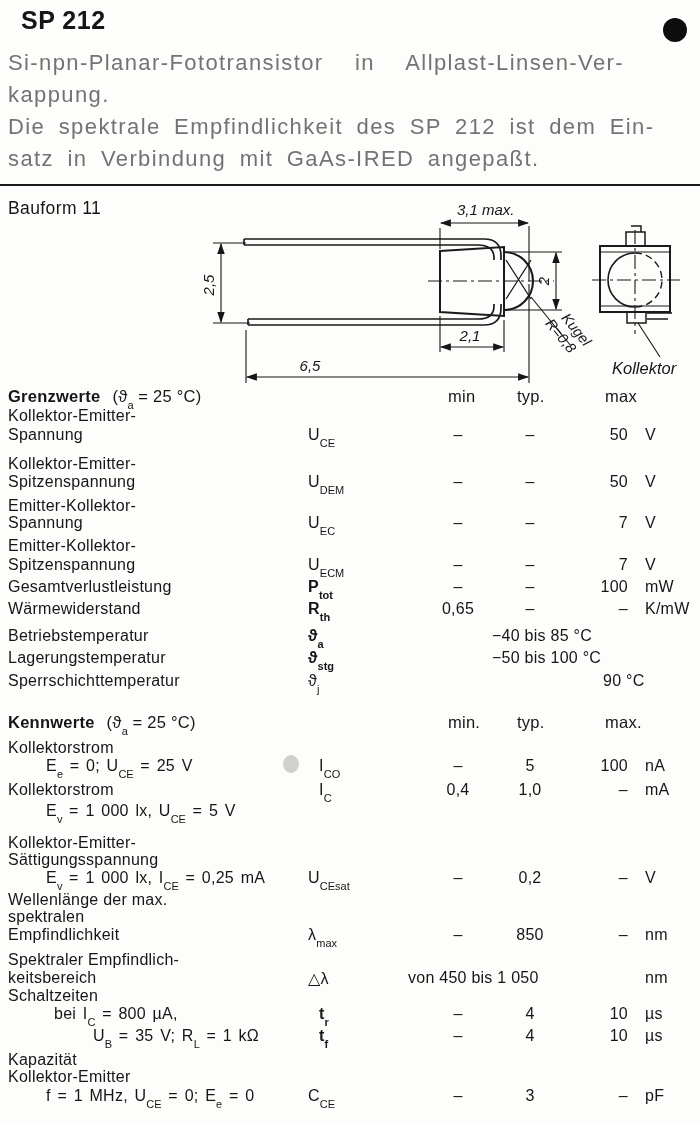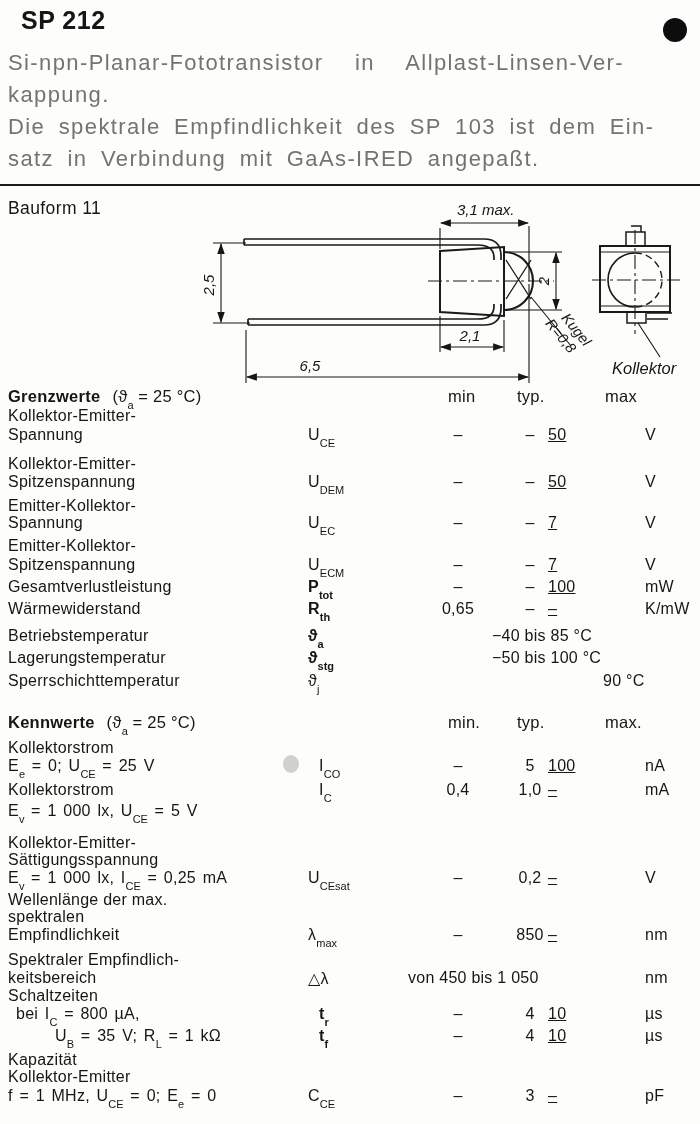--- a/index.html
+++ b/index.html
@@ -16,40 +16,40 @@
   svg{position:absolute;left:0;top:188px;}
   svg text{font-family:"Liberation Sans",sans-serif;font-style:italic;fill:#161616;}
   .smudge{left:283px;top:755px;width:16px;height:18px;background:#9a9a9a;opacity:.45;border-radius:50%;}
   
   .ln{position:absolute;left:0;width:700px;font-size:16px;letter-spacing:.25px;white-space:nowrap;}
   .ln > span{position:absolute;top:0;white-space:nowrap;}
   .p{left:8px;}   .p1{left:16px;}  .p2{left:55px;}
   .sym{left:308px;} .sym2{left:319px;}
   .vmin{left:418px;width:80px;text-align:center;}
   .vtyp{left:490px;width:80px;text-align:center;}
-  .vmax{left:548px;width:80px;text-decoration:underline;}
+  .vmax{left:548px;width:80px;text-align:right;}
   .vunit{left:645px;}
   .hmin{left:448px;} .htyp{left:517px;} .hmax{left:605px;}
   .range{left:448px;margin-left:44px;} .range90{left:603px;} .rangewide{left:408px;}
   .b{font-weight:bold;text-align:center;}
   .hd{font-size:16.5px;}
   .gap{margin-left:12px;}
-  .cond{word-spacing:2px;}
+  .cond{word-spacing:2px;margin-left:38px;}
   sub{font-size:11px;letter-spacing:0;position:relative;top:3px;line-height:0;}
 </style>
 </head>
 <body>
 
 <div class="page">
 
   <div class="abs title">SP 212</div>
   <div class="abs corner-dot"></div>
   <div class="abs intro ws-wide" style="top:50px">Si-npn-Planar-Fototransistor in Allplast-Linsen-Ver-</div>
   <div class="abs intro" style="top:82px">kappung.</div>
-  <div class="abs intro ws-norm" style="top:114px">Die spektrale Empfindlichkeit des SP 103 ist dem Ein-</div>
+  <div class="abs intro ws-norm" style="top:114px">Die spektrale Empfindlichkeit des SP 212 ist dem Ein-</div>
   <div class="abs intro ws-norm" style="top:146px">satz in Verbindung mit GaAs-IRED angepaßt.</div>
   <div class="abs rule"></div>
 
   <div class="abs bauform">Bauform 11</div>
   <div class="abs smudge"></div>
 
   <svg width="700" height="200" viewBox="0 188 700 200">
     <defs>
       <marker id="arr" viewBox="0 0 10 10" refX="9" refY="5" markerWidth="10" markerHeight="10" orient="auto-start-reverse">
         <path d="M0 1.6 L10 5 L0 8.4 Z" fill="#161616"></path>

